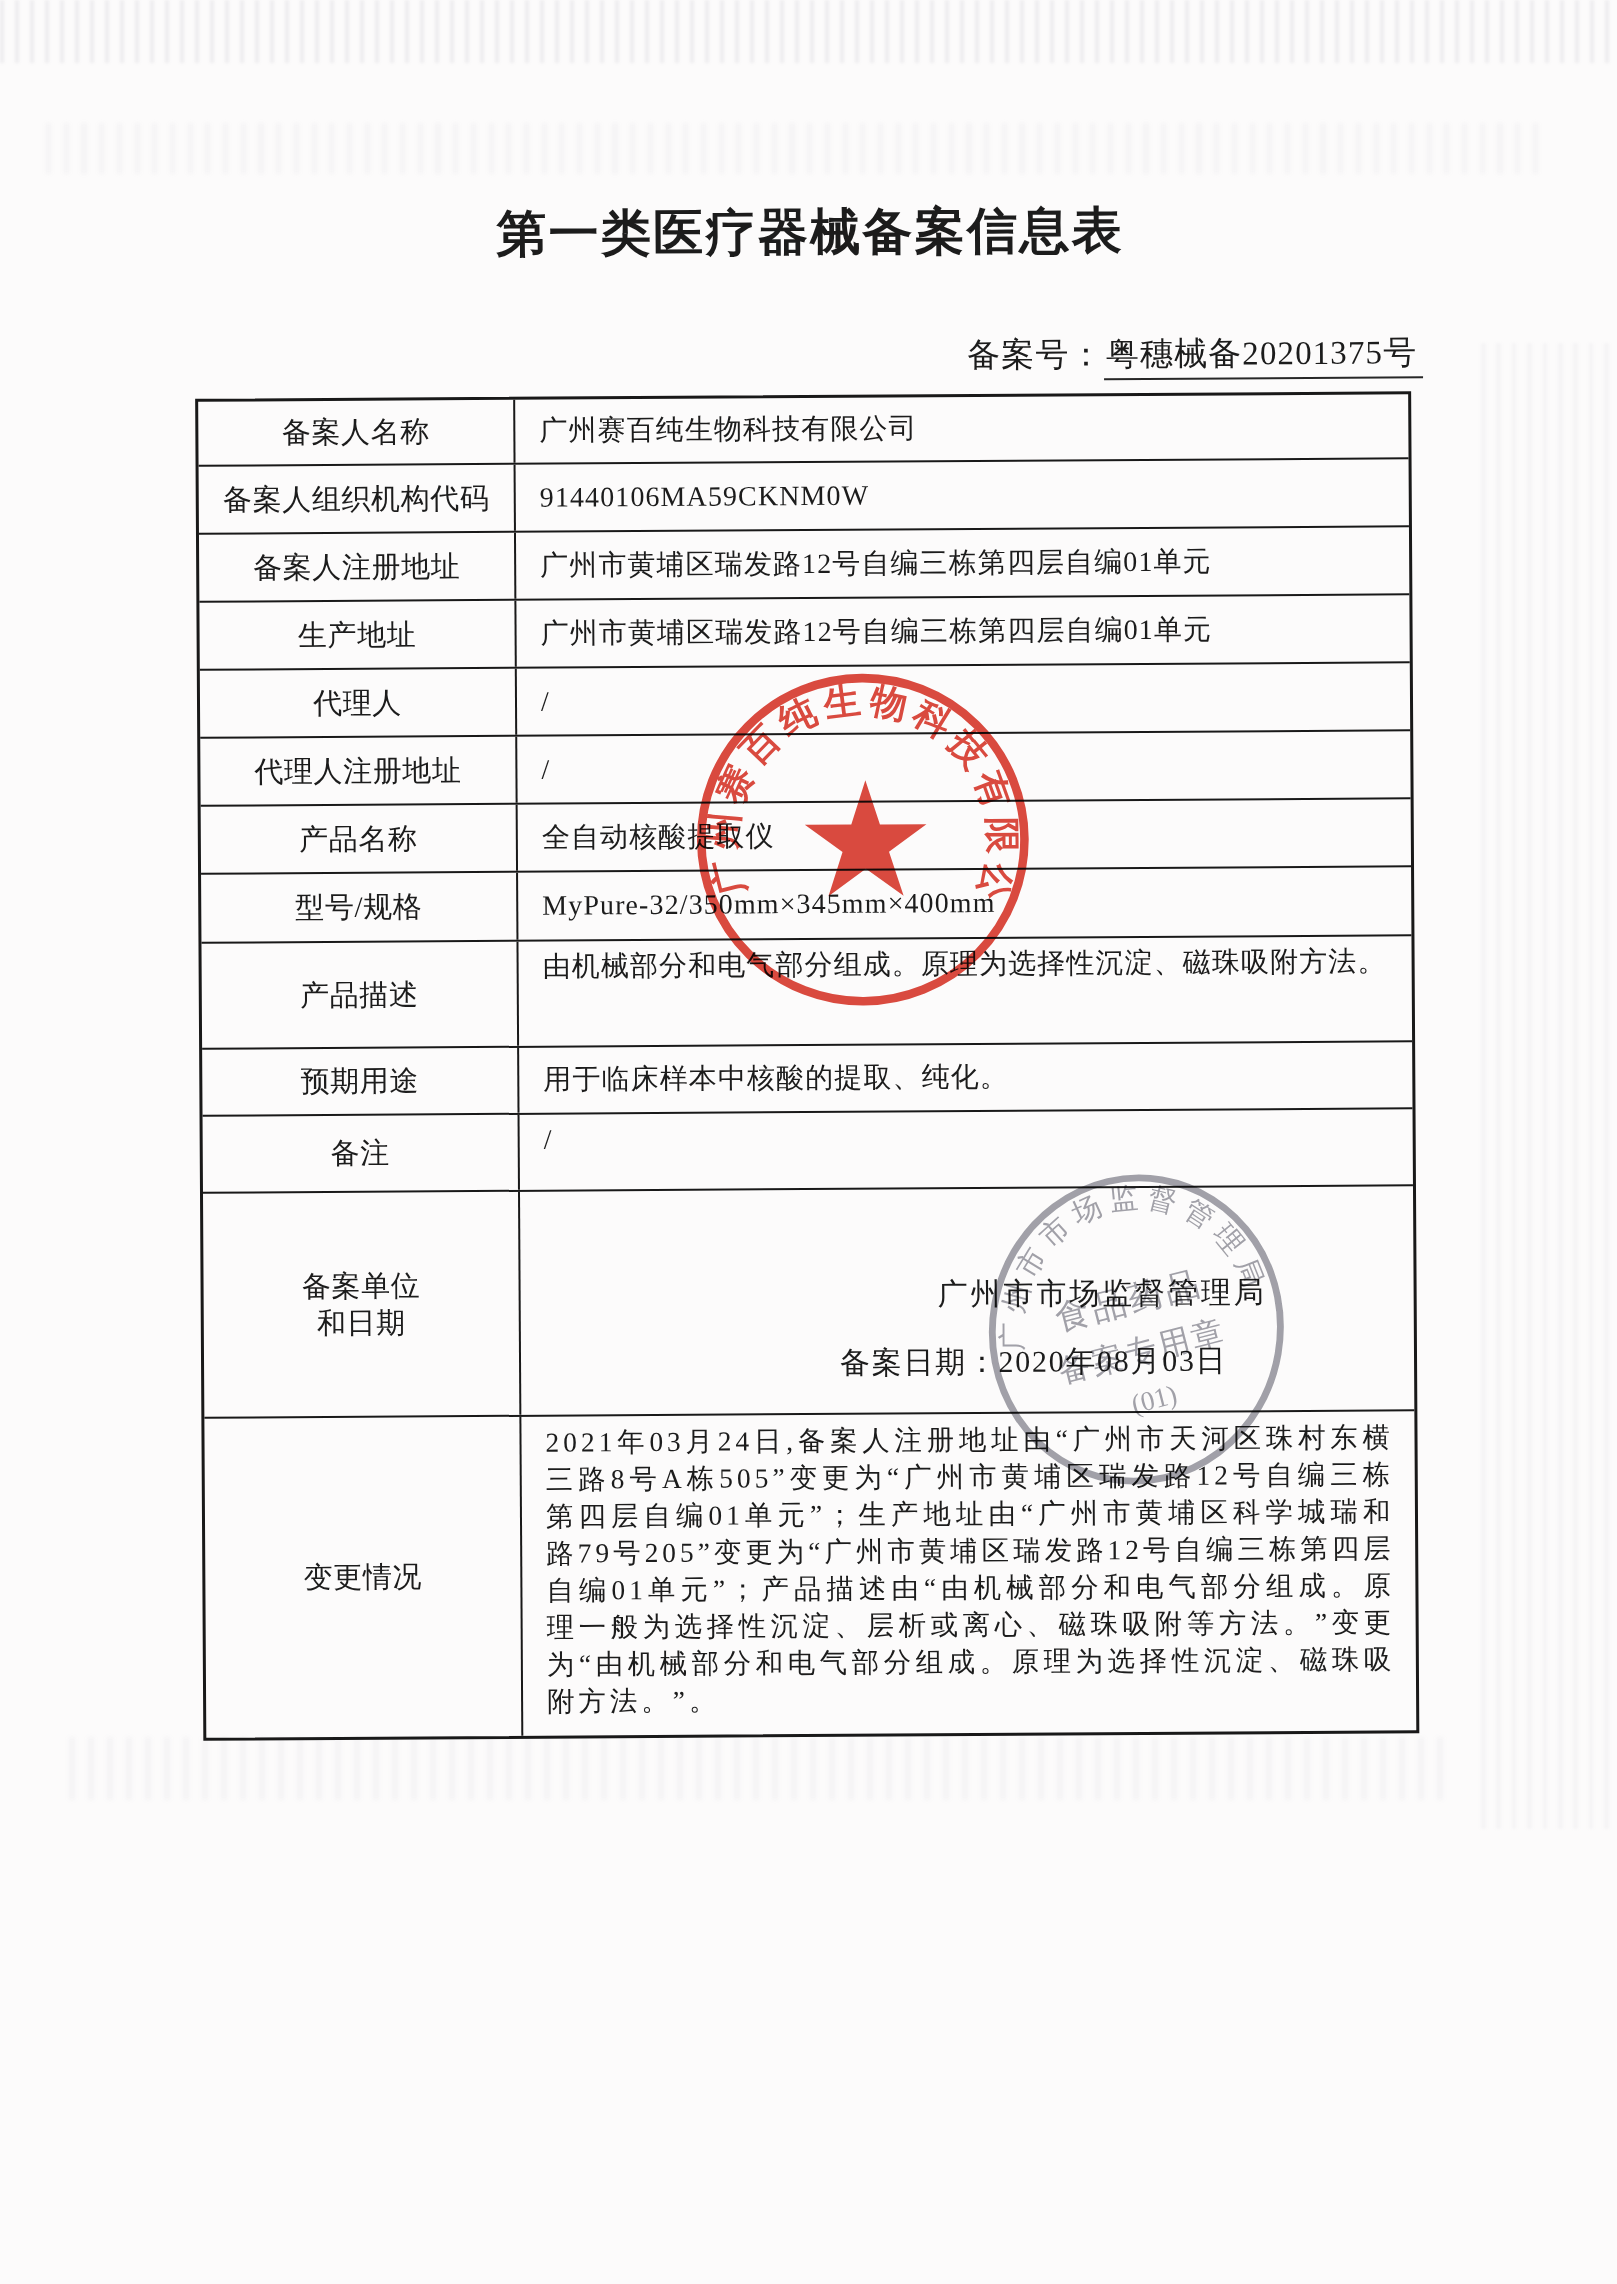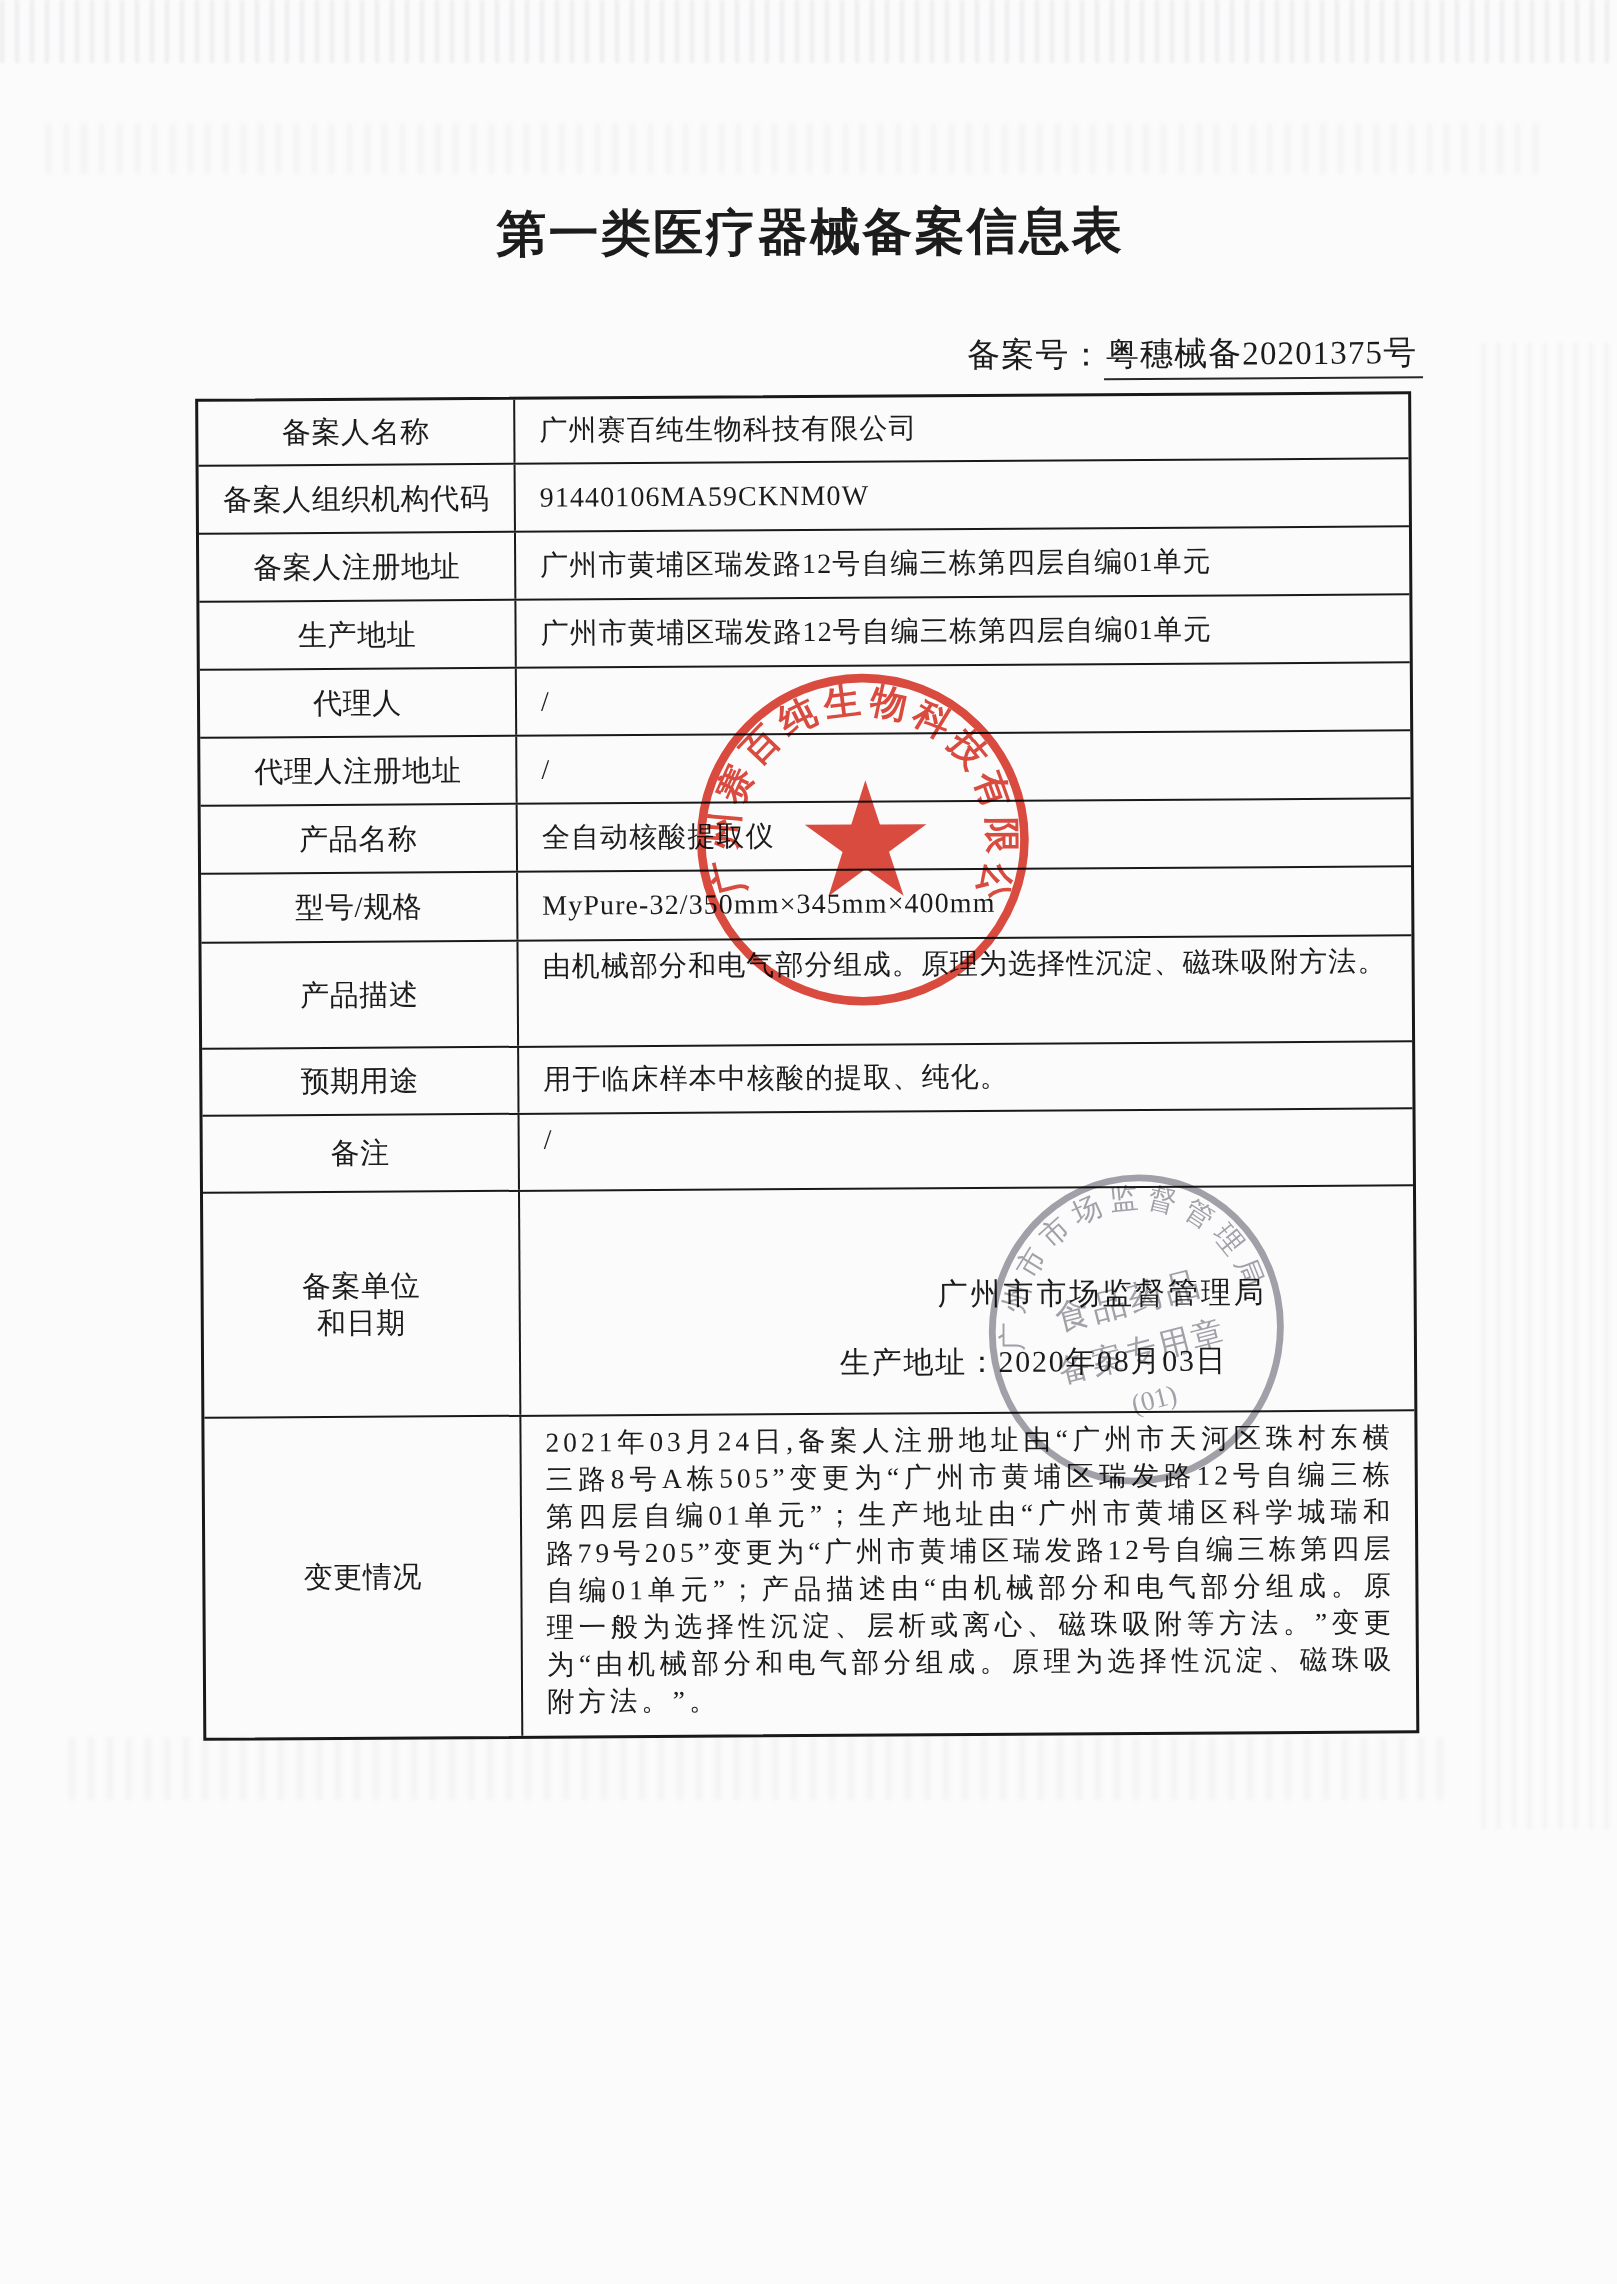--- a/index.html
+++ b/index.html
@@ -142,21 +142,21 @@
       <div class="trow h135">
         <div class="tlabel">备注</div>
         <div class="tvalue top">/</div>
       </div>
 
       <div class="trow h394">
         <div class="tlabel" style="white-space:pre-line">备案单位
 和日期</div>
         <div class="tvalue filing-value">
           <div class="filing-authority">广州市市场监督管理局</div>
-          <div class="filing-date"><span>生产地址：</span><span>2020年08月03日</span></div>
+          <div class="filing-date"><span>备案日期：</span><span>2020年08月03日</span></div>
         </div>
       </div>
 
       <div class="trow h558">
         <div class="tlabel">变更情况</div>
         <div class="tvalue change-value">2021年03月24日,备案人注册地址由“广州市天河区珠村东横三路8号A栋505”变更为“广州市黄埔区瑞发路12号自编三栋第四层自编01单元”；生产地址由“广州市黄埔区科学城瑞和路79号205”变更为“广州市黄埔区瑞发路12号自编三栋第四层自编01单元”；产品描述由“由机械部分和电气部分组成。原理一般为选择性沉淀、层析或离心、磁珠吸附等方法。”变更为“由机械部分和电气部分组成。原理为选择性沉淀、磁珠吸附方法。”。</div>
       </div>
 
     </div>
 

